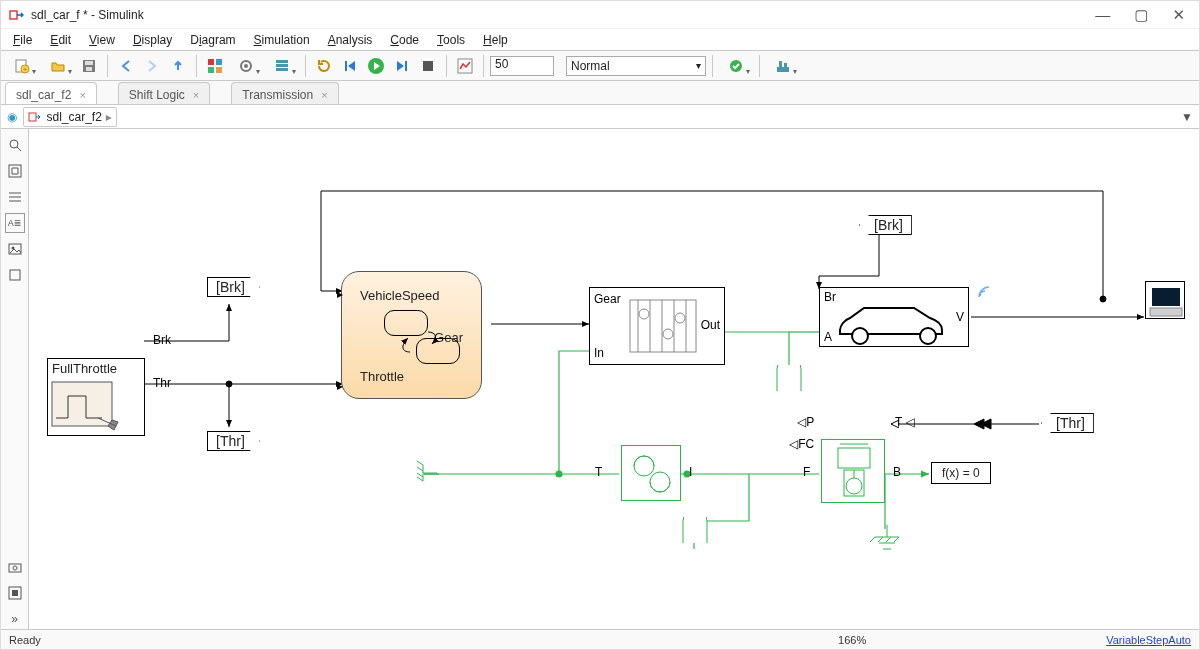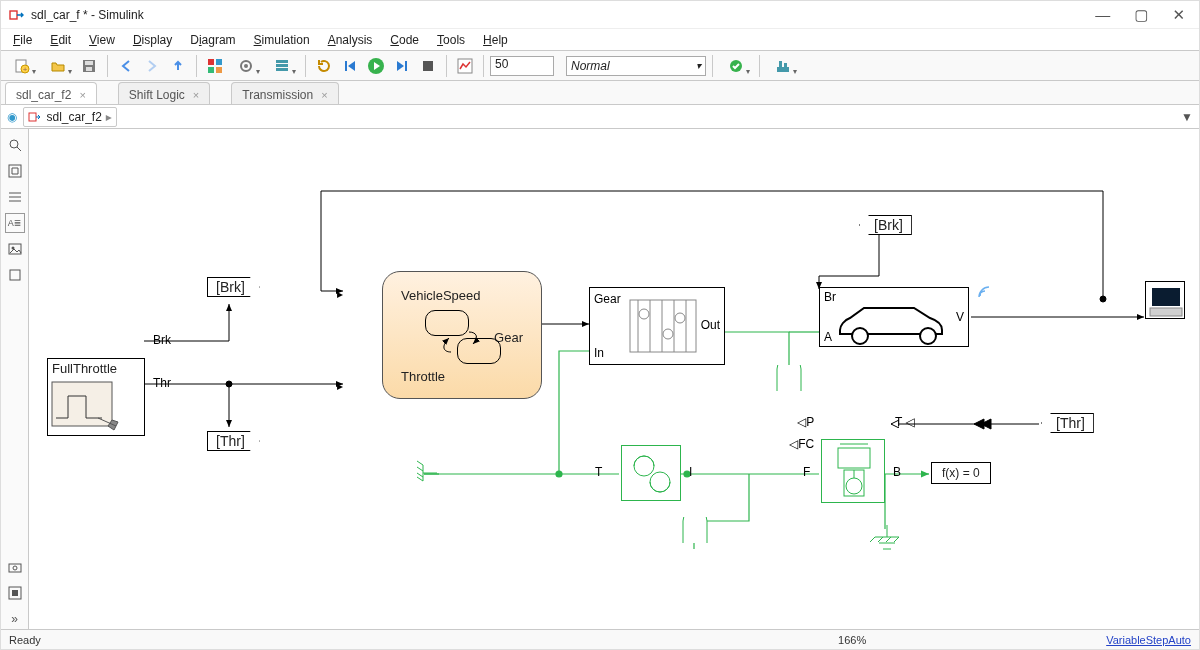--- a/index.html
+++ b/index.html
@@ -55,21 +55,21 @@
   }
   .tbtn.drop { width: 34px; position: relative; }
   .tbtn.drop::after { content:"▾"; font-size:8px; color:#666; position:absolute; right:2px; bottom:1px;}
   .sep { width:1px; height:22px; background: var(--border); margin: 0 4px; }
   .stop-input {
     width: 64px; height: 20px; border: 1px solid #aaa; background:#fff;
     padding-left: 4px; display:flex; 
   }
   .mode-select {
     width: 140px; height: 20px; border:1px solid #aaa; background:#fff;
-    padding: 0 4px; display:flex; align-items:center; justify-content:space-between;font-style:italic;
+    padding: 0 4px; display:flex; align-items:center; justify-content:space-between;
   }
   
   .doctabs {
     height: 24px; display:flex; align-items:flex-end;
     background: var(--toolbar-bg); border-bottom:1px solid var(--border);
     padding-left: 4px;
   }
   .doctab {
     height: 22px; padding: 2px 10px 0 10px;
     border:1px solid var(--border); border-bottom:none;
@@ -417,21 +417,21 @@
           <path d="M50 40 l18 8 M60 48 l4-6 6 2-4 8z" fill="#888" stroke="#555"></path>
         </svg>
     </div>
     <span class="port-lbl" style="left:124px;top:204px">Brk</span>
     <span class="port-lbl" style="left:124px;top:247px">Thr</span>
 
     <div class="tag clip-right" style="left:178px;top:148px;">[Brk]</div>
 
     <div class="tag clip-right" style="left:178px;top:302px;">[Thr]</div>
 
-    <div class="shift-block" style="left:312px;top:142px;width:160px;height:128px;margin-left:41px;">
+    <div class="shift-block" style="left:312px;top:142px;width:141px;height:128px;">
       <div style="position:absolute;left:18px;top:16px;font-size:13px">VehicleSpeed</div>
       <div style="position:absolute;right:18px;top:58px;font-size:13px">Gear</div>
       <div style="position:absolute;left:18px;bottom:14px;font-size:13px">Throttle</div>
       <div style="position:absolute;left:42px;top:38px"><span class="stateflow-bubble"></span></div>
       <div style="position:absolute;left:74px;top:66px"><span class="stateflow-bubble"></span></div>
       <svg style="position:absolute;left:50px;top:48px" width="60" height="40">
           <path d="M36 12c8 0 10 6 4 12" fill="none" stroke="#000" marker-end="url(#arr)"></path>
           <path d="M18 32c-8 0-10-6-2-14" fill="none" stroke="#000" marker-end="url(#arr)"></path>
         </svg>
     </div>

